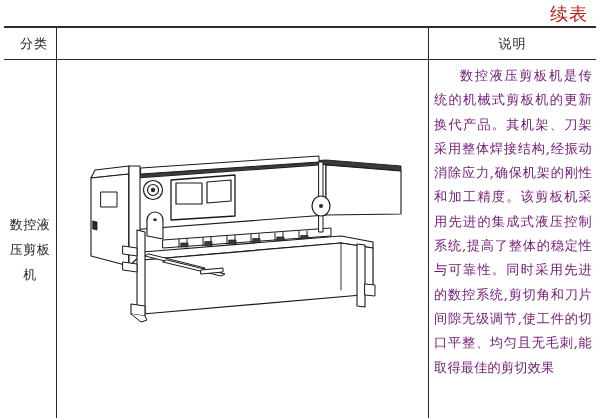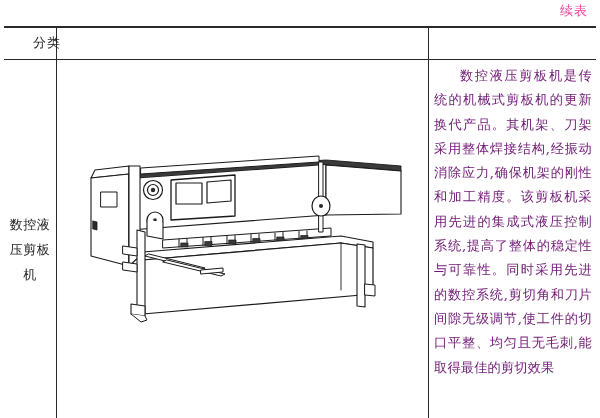--- a/index.html
+++ b/index.html
@@ -14,23 +14,23 @@
     overflow: hidden;
     font-family: "DejaVu Serif", "Liberation Serif", serif;
     color: #1a1a1a;
   }
 
   
   .continued-label {
     position: absolute;
     top: 2px;
     right: 12px;
-    font-size: 13px;
+    font-size: 18px;
     letter-spacing: 1px;
-    color: #ec4899;
+    color: #b91c1c;
     font-family: Liberation Mono, monospace;
   }
 
   
   .table-wrap {
     position: absolute;
     left: 4px;
     top: 26px;
     width: 592px;
     height: 392px;
@@ -48,21 +48,21 @@
   .hdr {
     position: absolute;
     top: 6px;
     height: 24px;
     line-height: 24px;
     font-size: 13px;
     text-align: center;
     color: #1f1f1f;
     letter-spacing: 1px;
   }
-  .hdr-category { left: 17px;    width: 52px; font-family: Liberation Mono, monospace; }
+  .hdr-category { left: 4px;    width: 52px; }
   .hdr-figure   { left: 53px; width: 371px; }
   .hdr-desc     { left: 425px; width: 167px; }
 
   
   .cell-category {
     position: absolute;
     left: 0;
     top: 34px;
     width: 52px;
     height: 358px;
@@ -125,20 +125,21 @@
 <div class="continued-label">续表</div>
 
 <div class="table-wrap">
 
   <div class="rule rule-top"></div>
   <div class="rule rule-header"></div>
   <div class="rule vrule-1"></div>
   <div class="rule vrule-2"></div>
 
   <div class="hdr hdr-category">分类</div>
+  <div class="hdr hdr-desc">说明</div>
 
   <div class="cell-category">
     <div class="category-text">数控液压剪板机</div>
   </div>
 
   <div class="cell-figure">
     <svg class="figure-svg" width="320" height="190" viewBox="0 0 320 190">
       <g fill="none" stroke="#1a1a1a" stroke-width="1.1" stroke-linejoin="round" stroke-linecap="round">
 
         <path d="M47 30 L243 16 L318 22 L318 27 L243 21 L47 35 Z" fill="#3a3a3a" stroke="#1a1a1a" stroke-width="0.9"></path>

